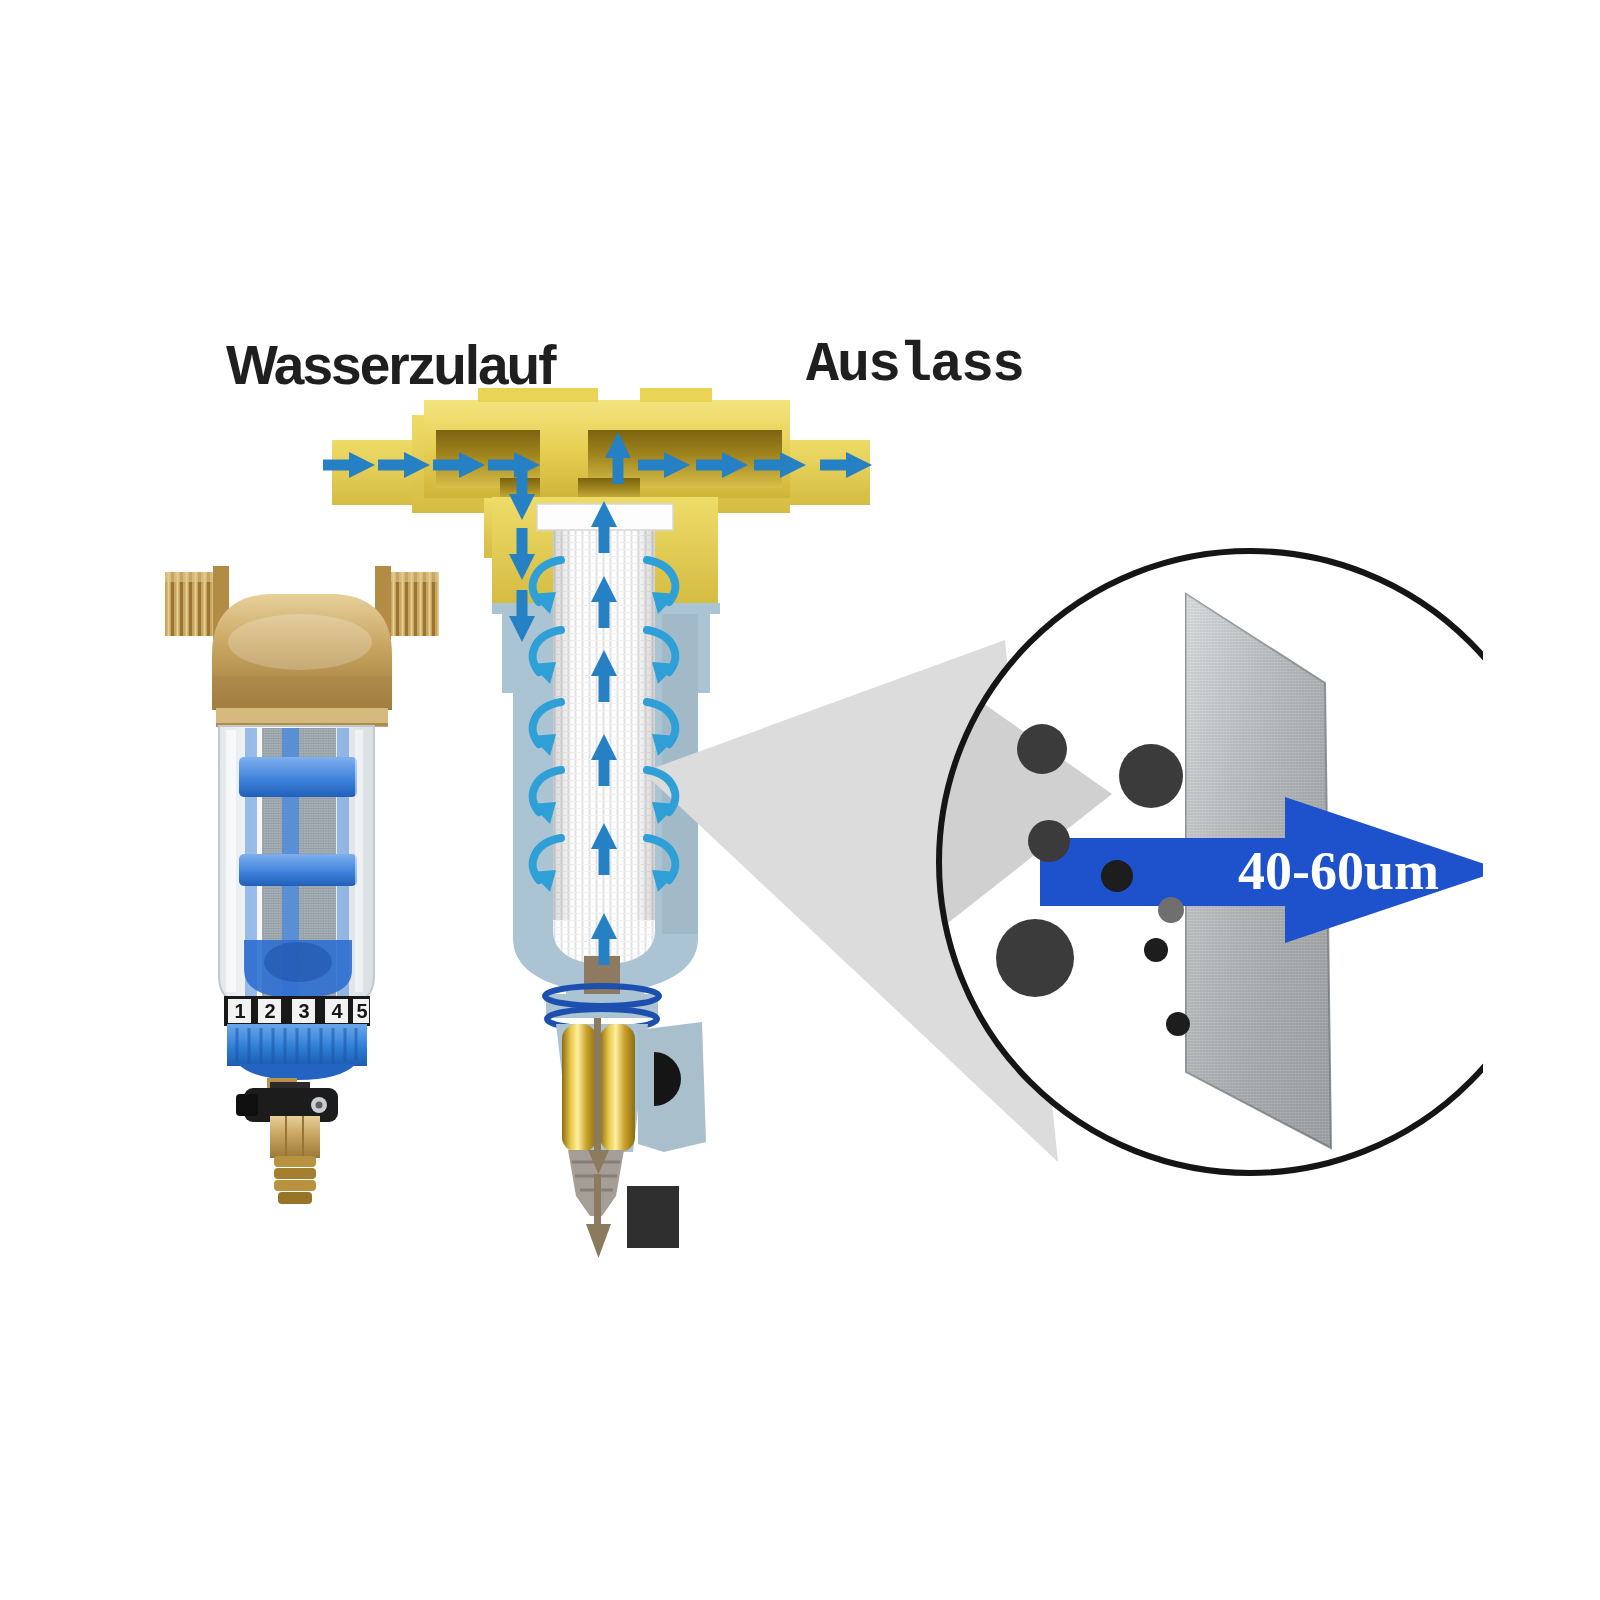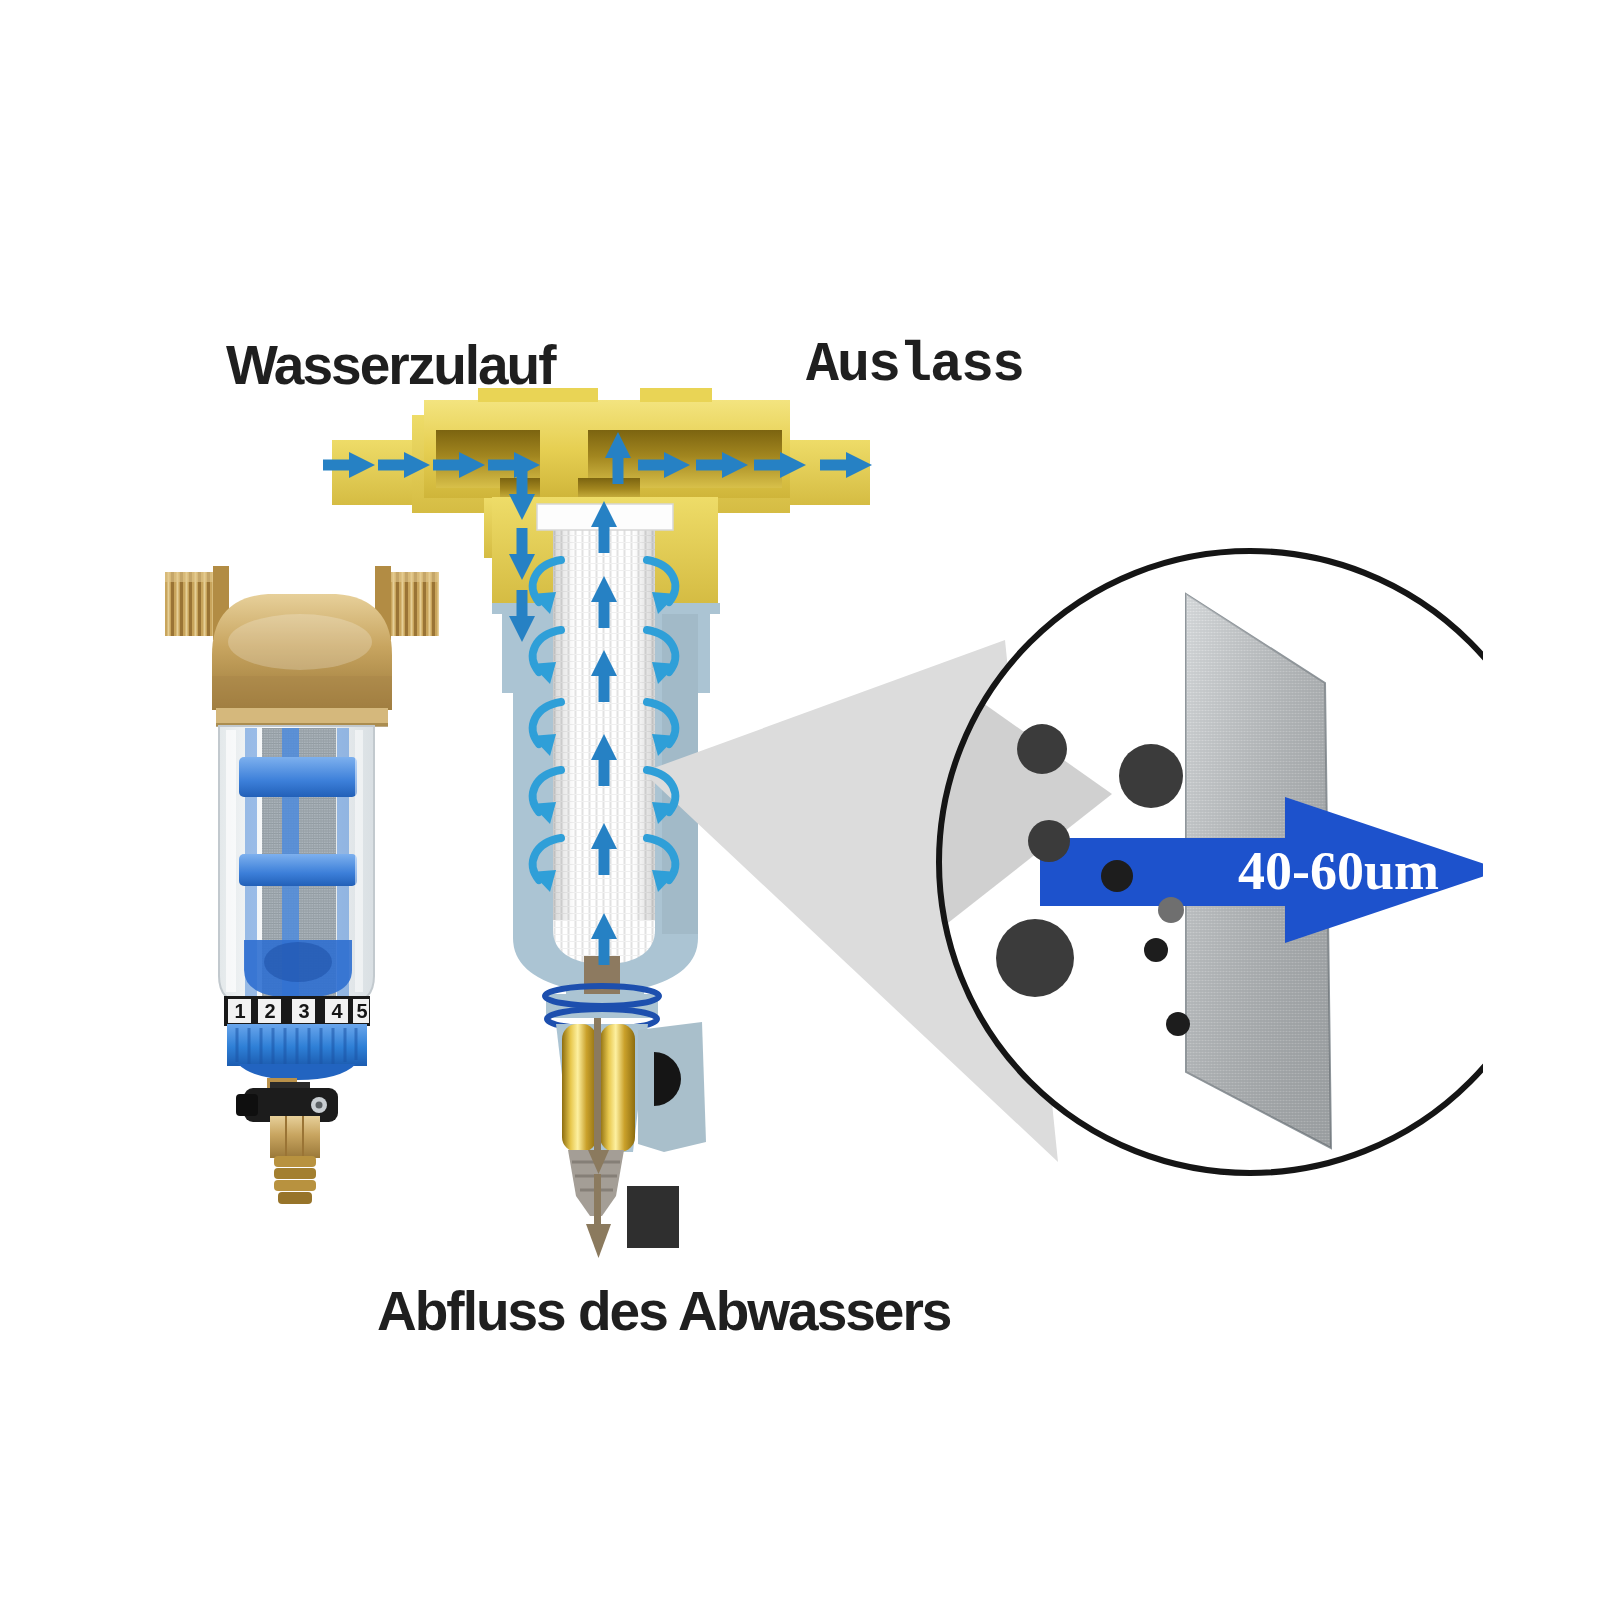--- a/index.html
+++ b/index.html
@@ -35,21 +35,20 @@
     text-anchor:middle;
   }
 </style>
 </head>
 <body>
 
 <div class="stage">
 
   <div class="lbl lbl-inlet">Wasserzulauf</div>
   <div class="lbl lbl-outlet">Auslass</div>
-  <div class="lbl lbl-drain">Abfluss des Abwassers</div>
 
   <svg width="1600" height="1600" viewBox="0 0 1600 1600">
     <defs>
       <linearGradient id="pipeBody" x1="0" y1="0" x2="0" y2="1">
         <stop offset="0" stop-color="#f3e47f"></stop>
           <stop offset="0.5" stop-color="#e6cf52"></stop>
           <stop offset="1" stop-color="#cfb53a"></stop>
       </linearGradient>
       <linearGradient id="pipeFlange" x1="0" y1="0" x2="0" y2="1">
         <stop offset="0" stop-color="#eedc68"></stop>

